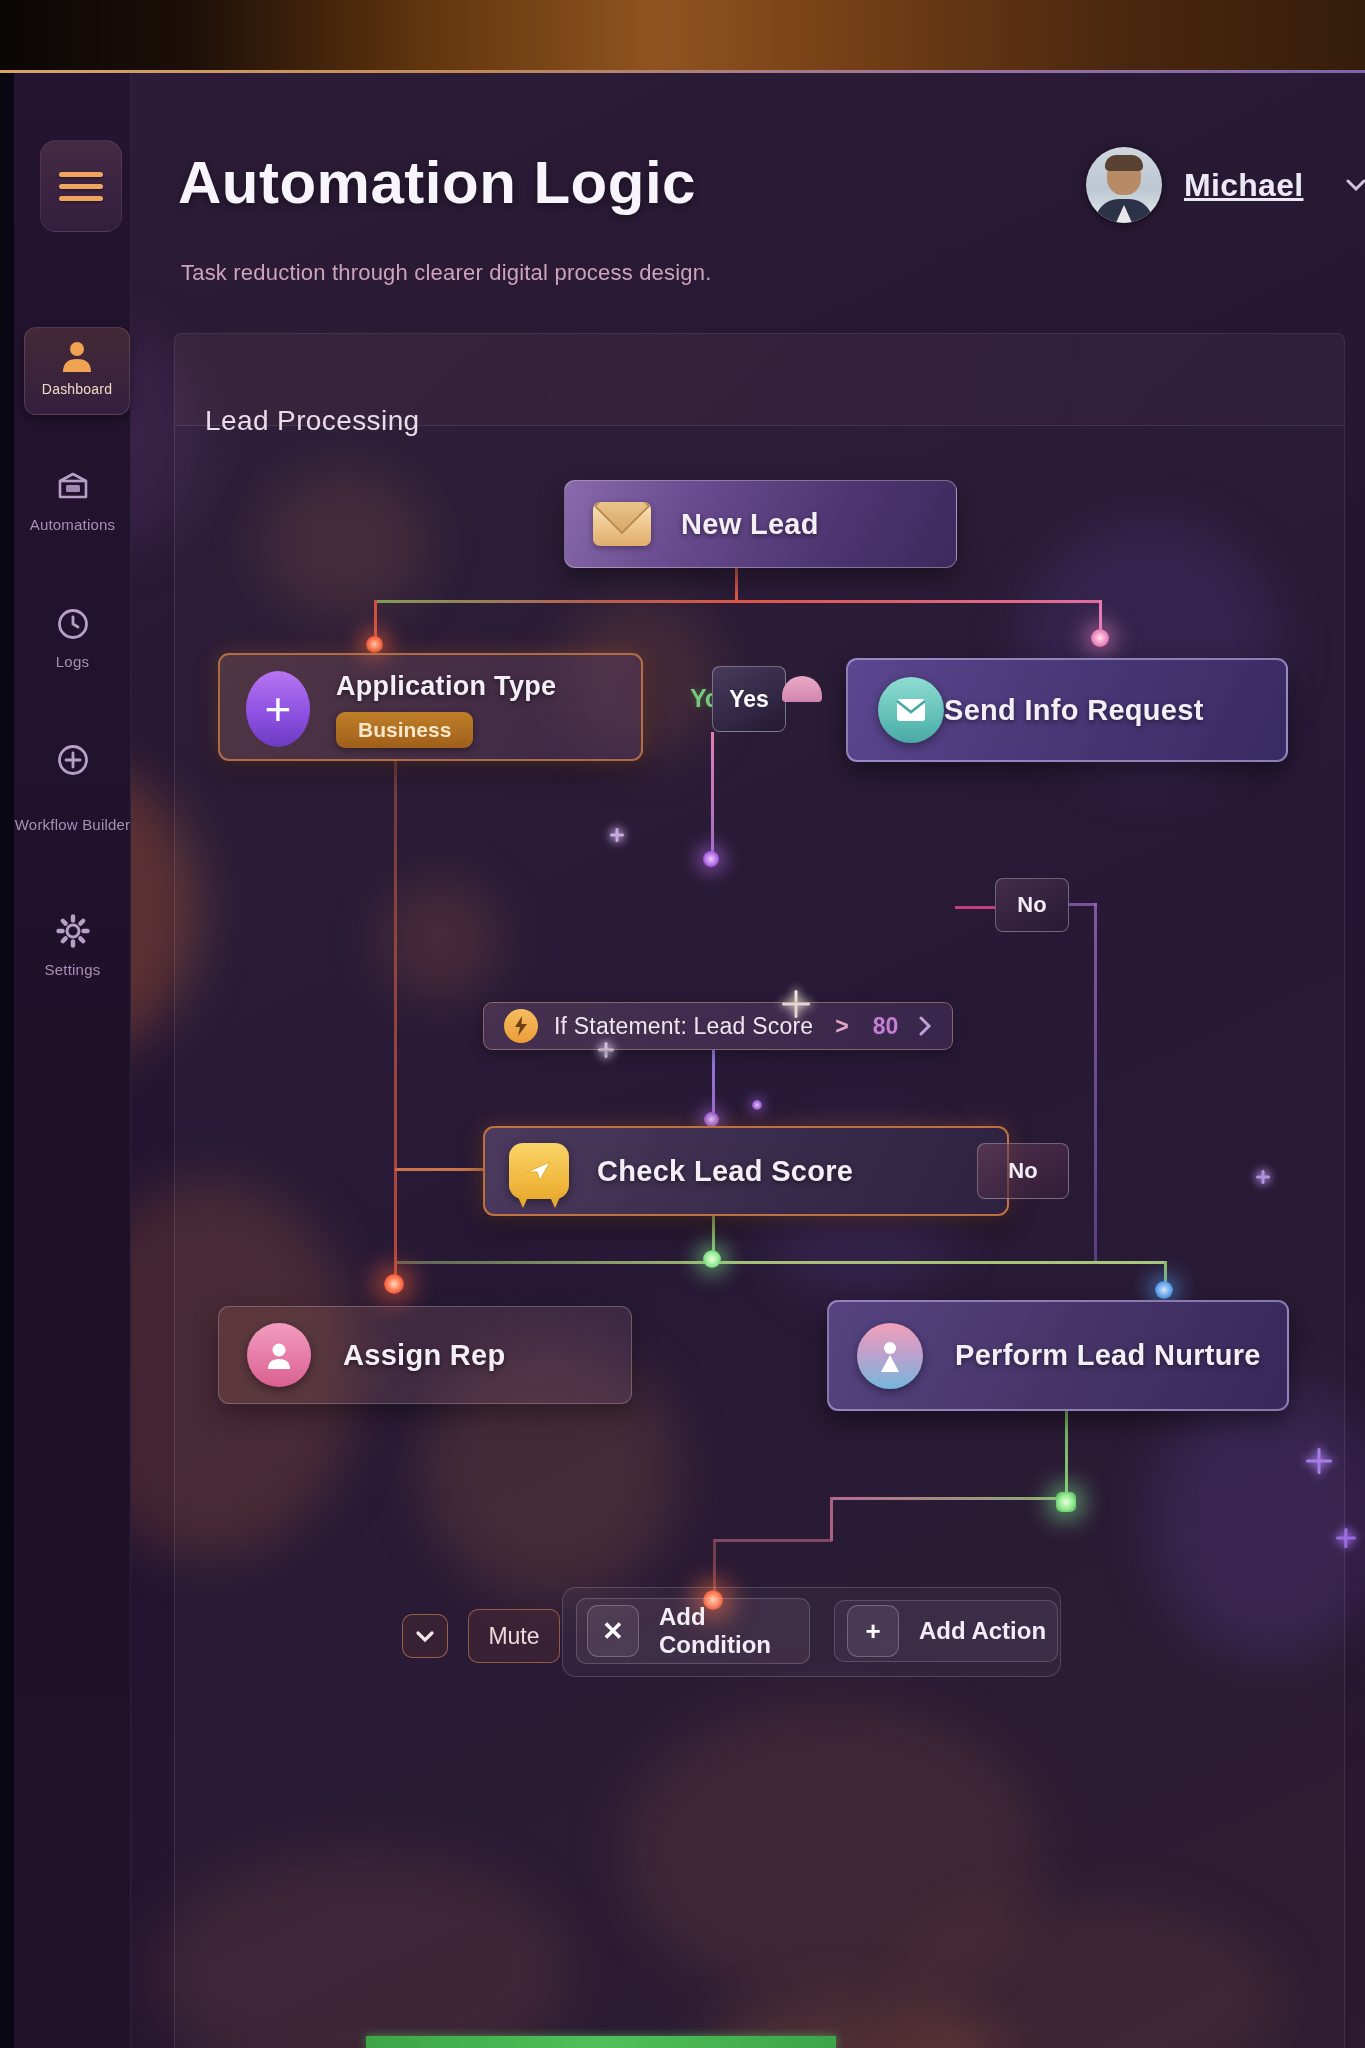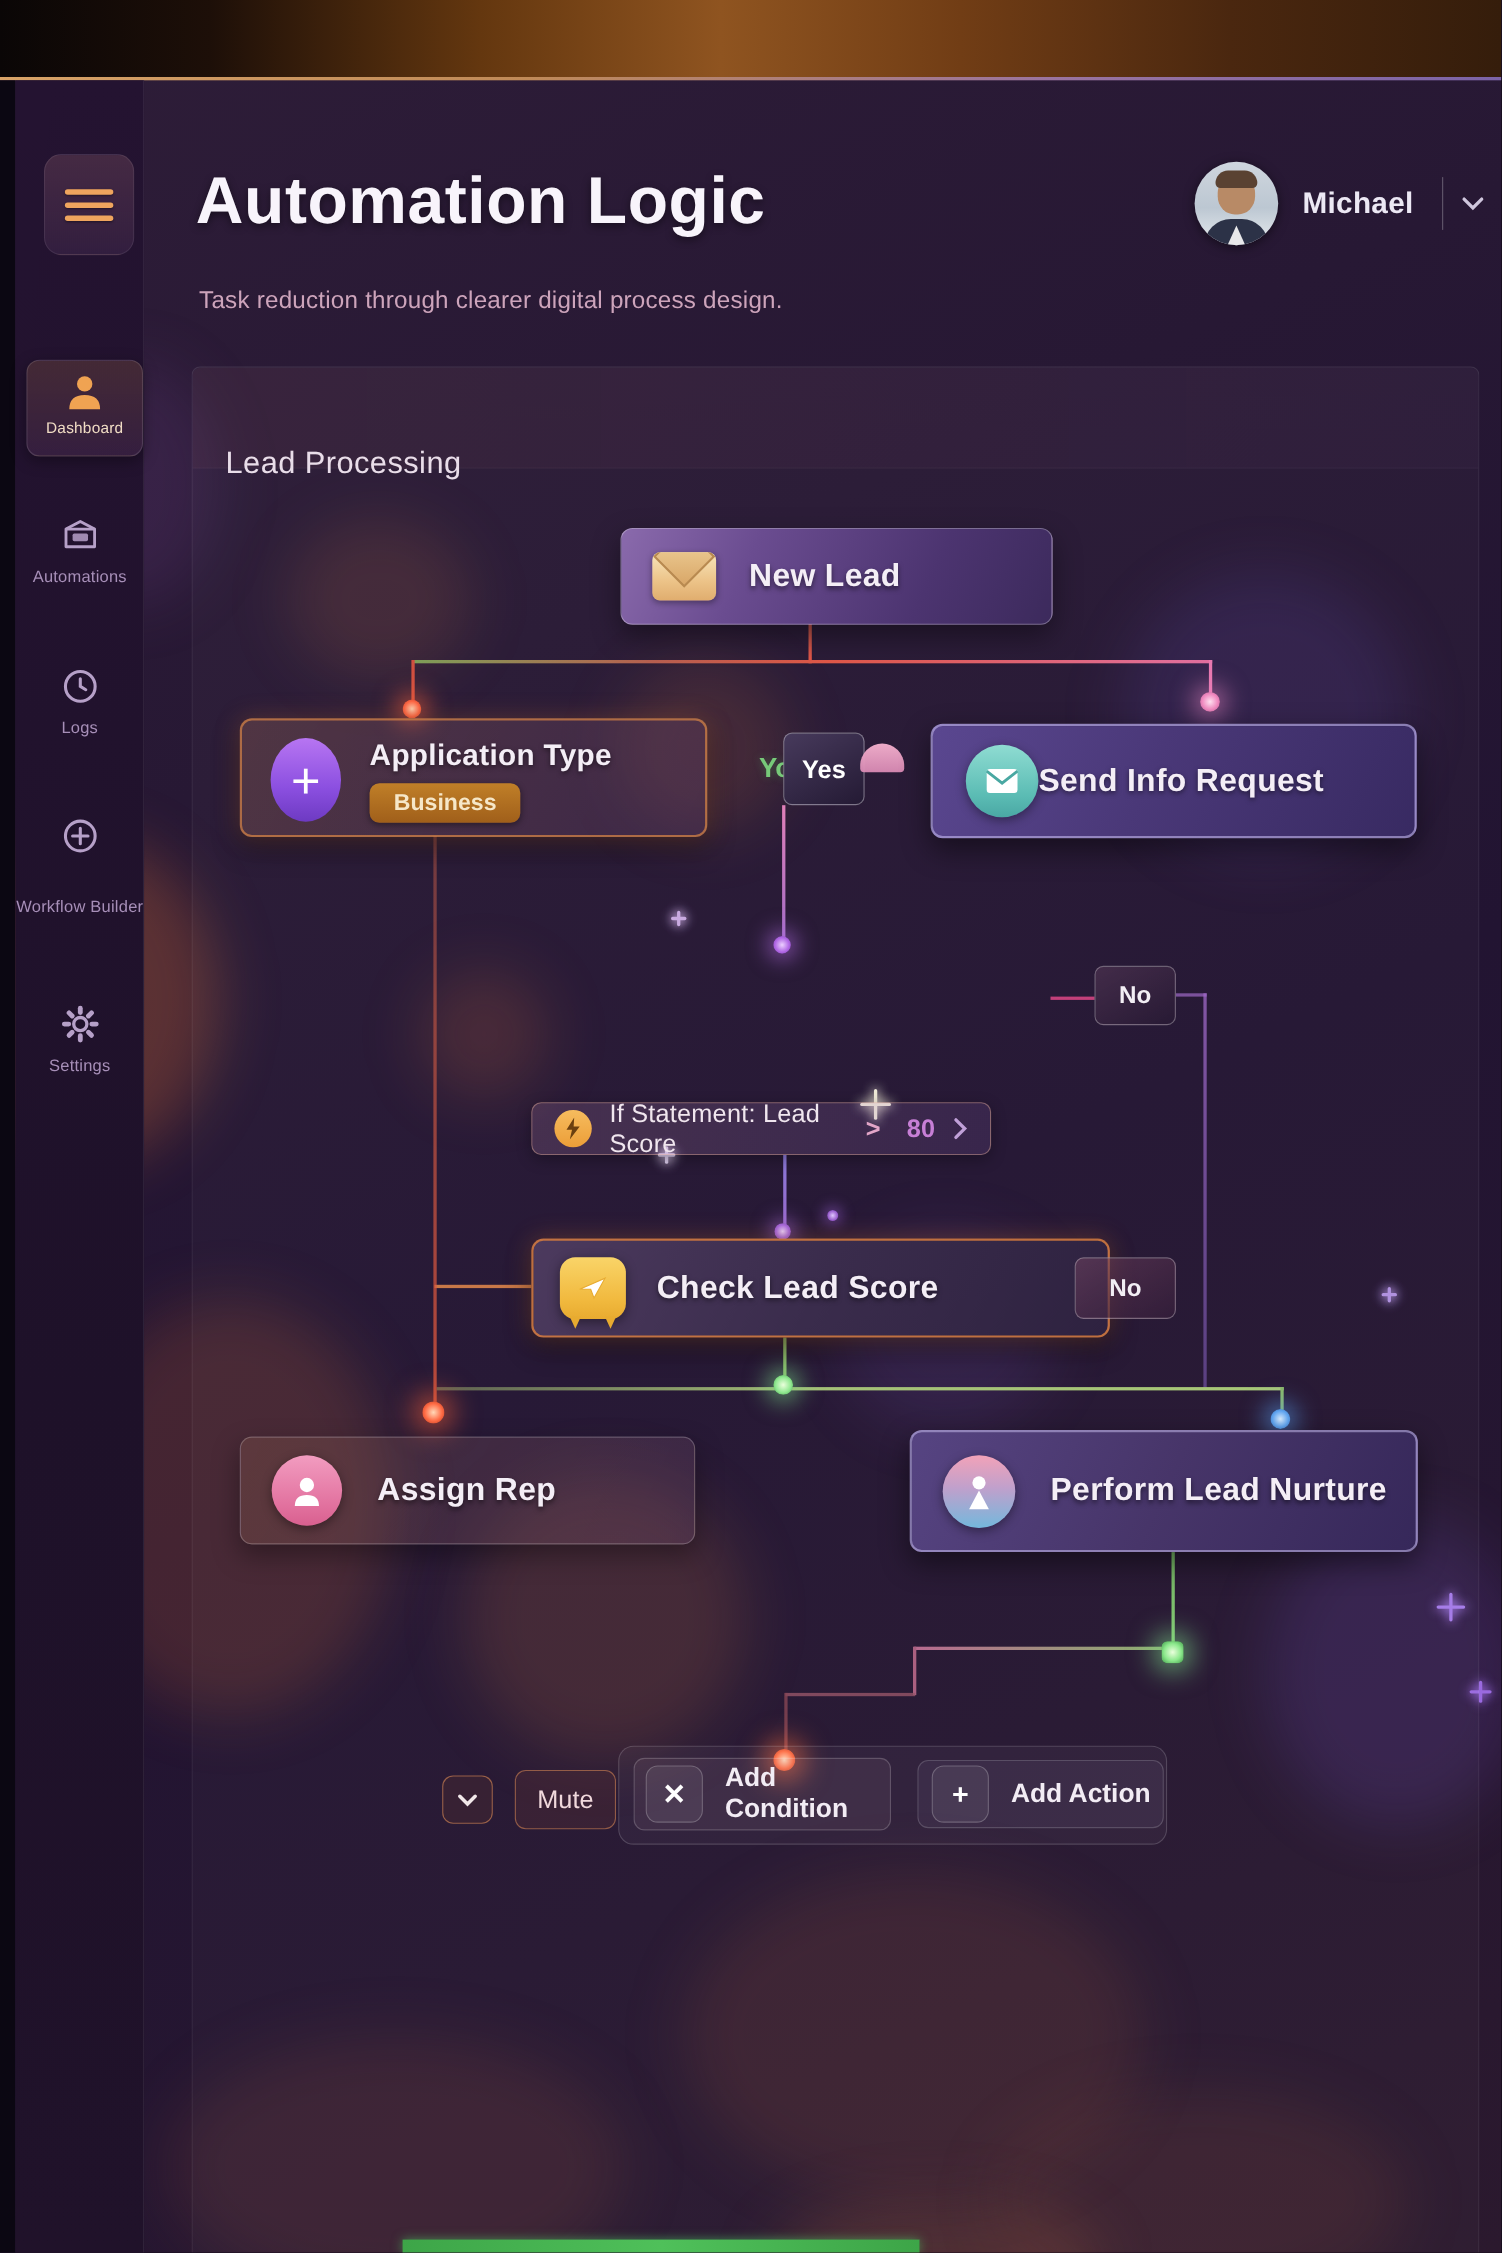--- a/index.html
+++ b/index.html
@@ -73,21 +73,21 @@
   .avatar{width:76px; height:76px; border-radius:50%; overflow:hidden; position:relative; flex:0 0 auto;
     background:linear-gradient(180deg,#cfd6de 0%,#bcc7d2 55%,#e8ecef 100%); box-shadow:0 2px 10px rgba(0,0,0,.5); cursor:pointer;}
   .avatar .head{position:absolute; left:50%; top:12px; transform:translateX(-50%); width:34px; height:36px;
     border-radius:46%; background:#b88a66;}
   .avatar .hair{position:absolute; left:50%; top:8px; transform:translateX(-50%); width:38px; height:16px;
     border-radius:20px 20px 8px 8px; background:#5a4232;}
   .avatar .body{position:absolute; left:50%; bottom:-4px; transform:translateX(-50%); width:58px; height:28px;
     border-radius:24px 24px 0 0; background:#2c3247;}
   .avatar .shirt{position:absolute; left:50%; bottom:-2px; transform:translateX(-50%); width:0; height:0;
     border-left:9px solid transparent; border-right:9px solid transparent; border-bottom:20px solid #e8e8ea;}
-  .username{font-size:27px; color:#ece8f4; font-weight:600; margin-left:22px; letter-spacing:.3px;}
+  .username{font-size:32px; color:#ece8f4; font-weight:600; margin-left:22px; letter-spacing:.3px;text-decoration:underline;}
   .userdivider{width:1px; height:48px; background:rgba(255,255,255,.28); margin-left:26px;}
   .userchevron{margin-left:16px; cursor:pointer; display:flex; align-items:center;}
 
   
   .panel{position:absolute; left:174px; top:333px; width:1171px; height:1715px; z-index:2;
     background:rgba(248,238,255,.022); border:1px solid rgba(255,255,255,.09); border-bottom:none;
     border-radius:8px 8px 0 0;}
   .panelheader{position:absolute; left:0; top:0; width:100%; height:92px;
     background:linear-gradient(90deg,rgba(140,80,90,.10),rgba(120,80,140,.06));
     border-bottom:1px solid rgba(255,255,255,.09); border-radius:8px 8px 0 0;}
@@ -142,21 +142,21 @@
   .sq-ico{border-radius:14px; display:flex; align-items:center; justify-content:center; flex:0 0 auto;
     box-shadow:0 3px 10px rgba(0,0,0,.4);}
   .ico-green{width:62px; height:62px; background:linear-gradient(180deg,#93d088 0%,#5fae62 70%,#4f9a55 100%);}
 
   .nobox{position:absolute; z-index:4; border-radius:8px; display:flex; align-items:center; justify-content:center;
     font-size:22px; font-weight:700; color:#f2eef4; cursor:pointer;
     background:linear-gradient(150deg,rgba(90,60,90,.55),rgba(40,26,52,.75)); border:1px solid rgba(255,255,255,.30);}
   .no1{left:995px; top:878px; width:74px; height:54px;}
   .no2{left:977px; top:1143px; width:92px; height:56px; background:linear-gradient(150deg,rgba(120,70,100,.5),rgba(52,30,58,.8));}
 
-  .n-ifbar{left:483px; top:1002px; width:418px; height:48px; z-index:4; border-radius:9px; padding:0 20px;
+  .n-ifbar{left:483px; top:1002px; width:470px; height:48px; z-index:4; border-radius:9px; padding:0 20px;
     background:linear-gradient(90deg,rgba(190,140,180,.20),rgba(150,110,190,.16));
     border:1px solid rgba(225,170,150,.45); display:flex; align-items:center; gap:16px; cursor:pointer;
     position:absolute; box-shadow:0 4px 14px rgba(0,0,0,.3);justify-content:space-between;}
   .ico-bolt{width:34px; height:34px; border-radius:50%; background:linear-gradient(180deg,#f6bc5e,#ec9e38);
     display:flex; align-items:center; justify-content:center; flex:0 0 auto;}
   .iftext{font-size:23px; color:#f0e6ee; font-weight:500; letter-spacing:.2px;}
   .ifop{font-size:23px; font-weight:700; color:#e3a6c8; margin-left:6px;}
   .ifval{font-size:23px; font-weight:700; color:#c77fd6; margin-left:8px;}
   .ifchevron{margin-left:auto; color:#c0a0d8; display:flex; align-items:center;}
 

